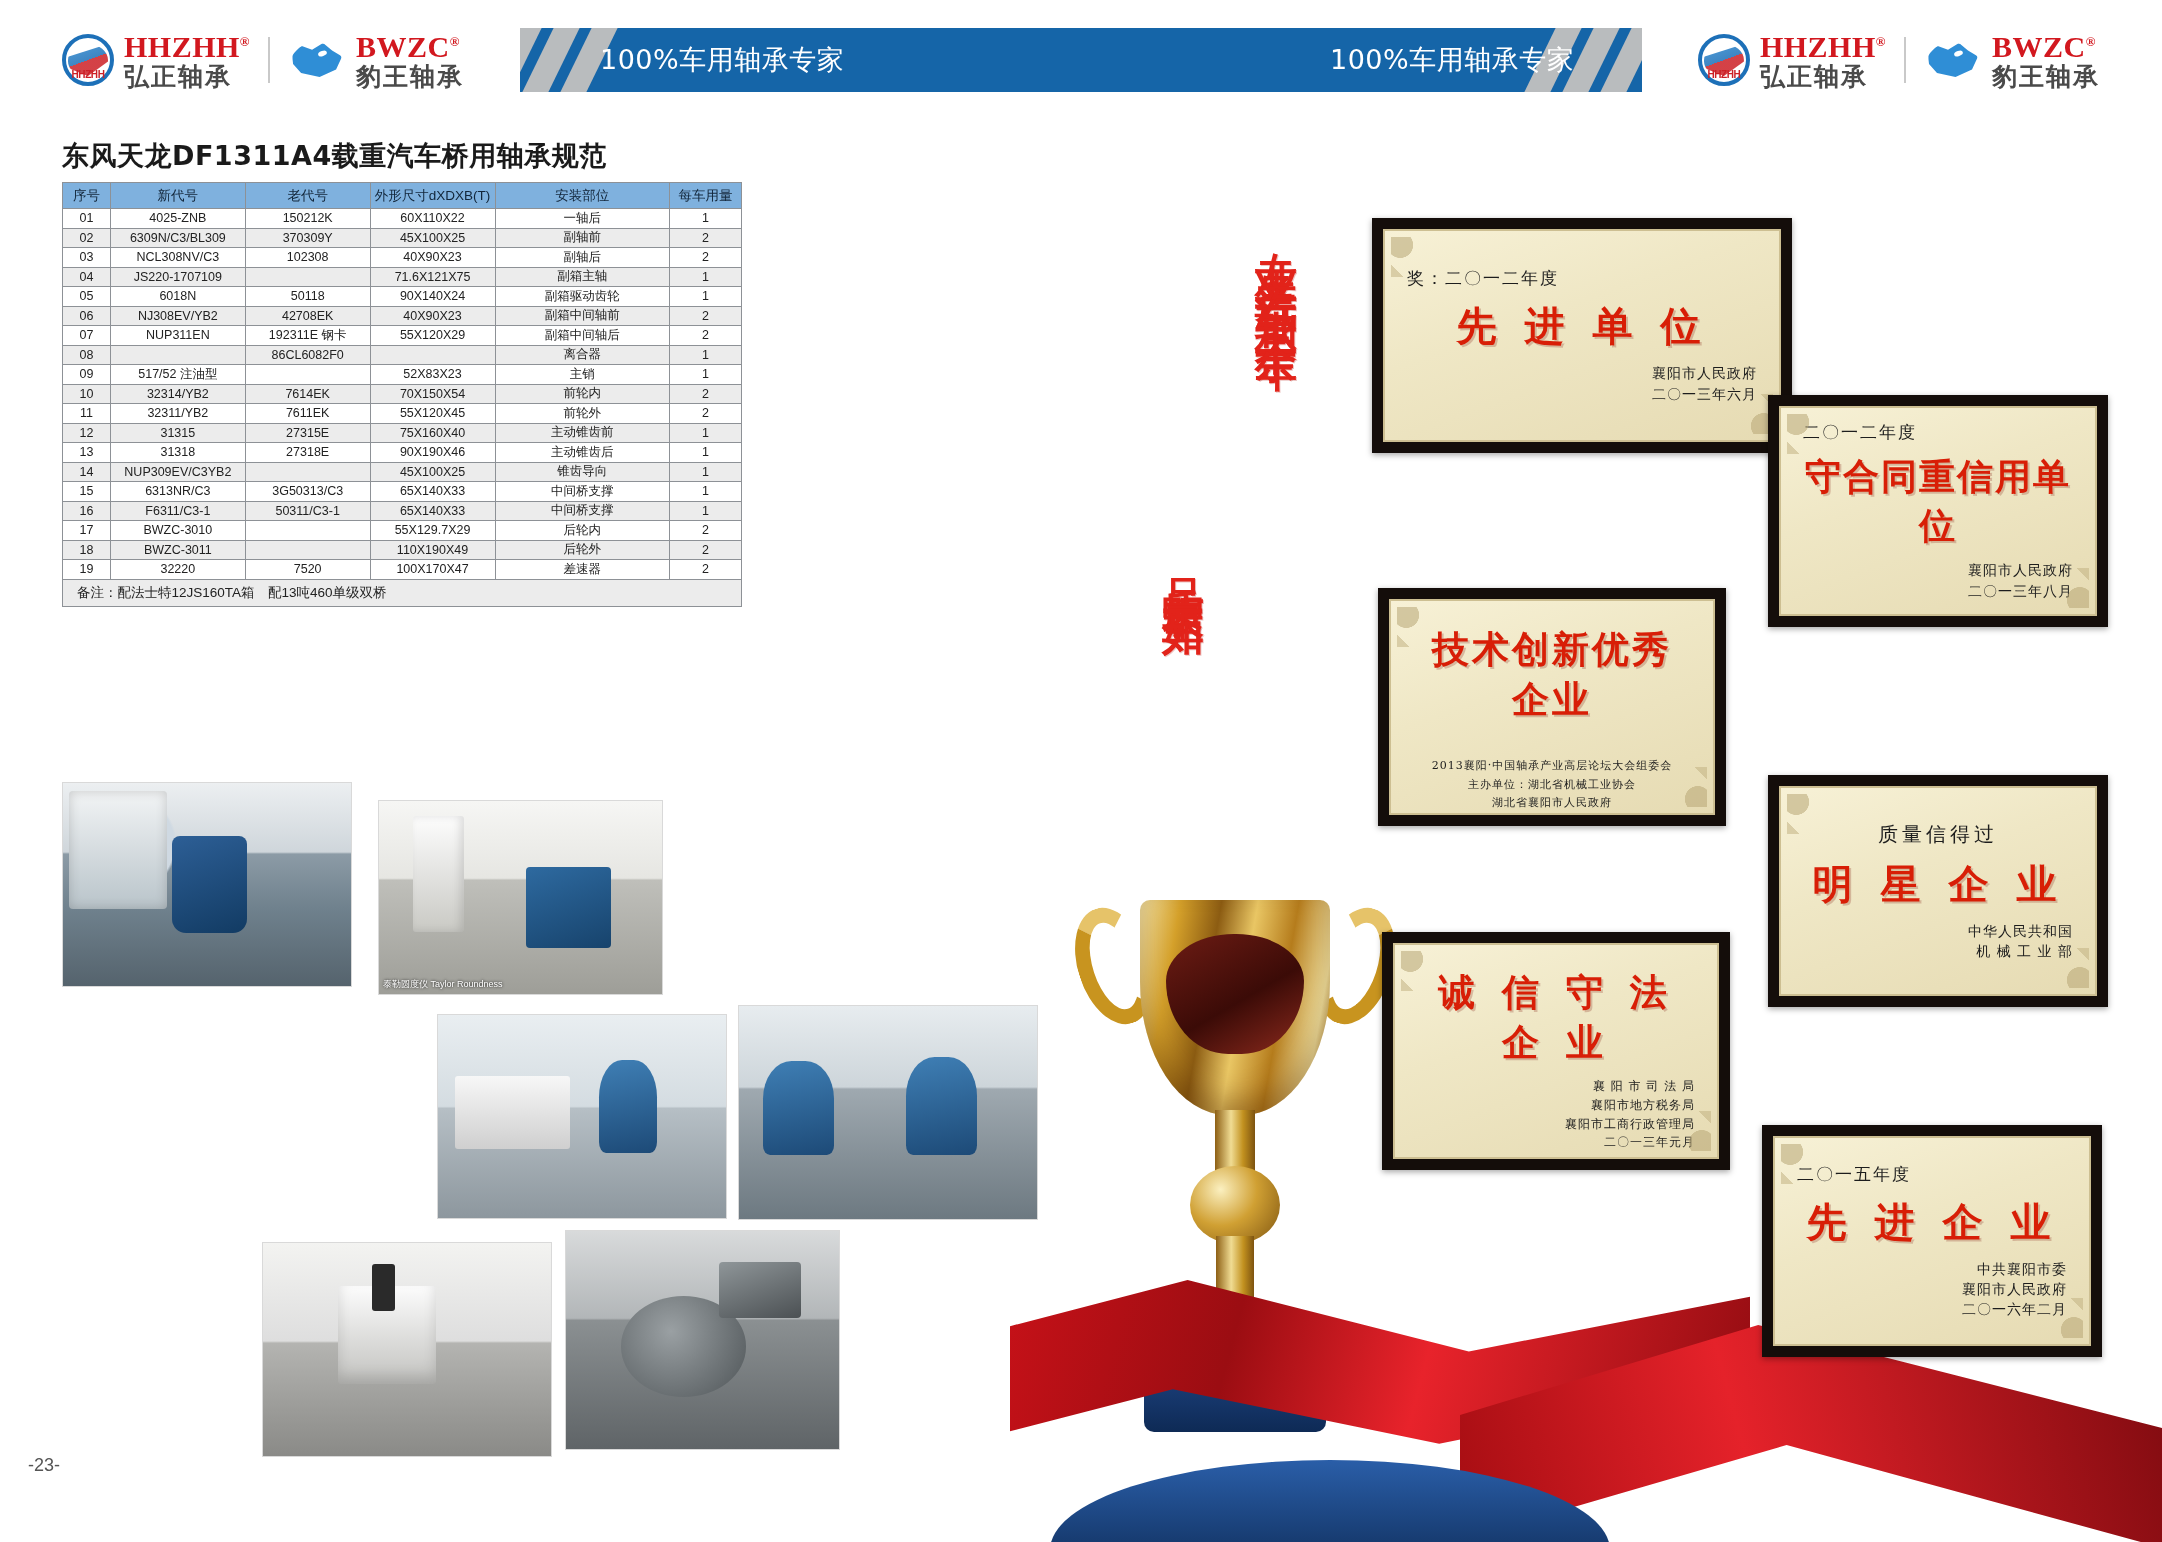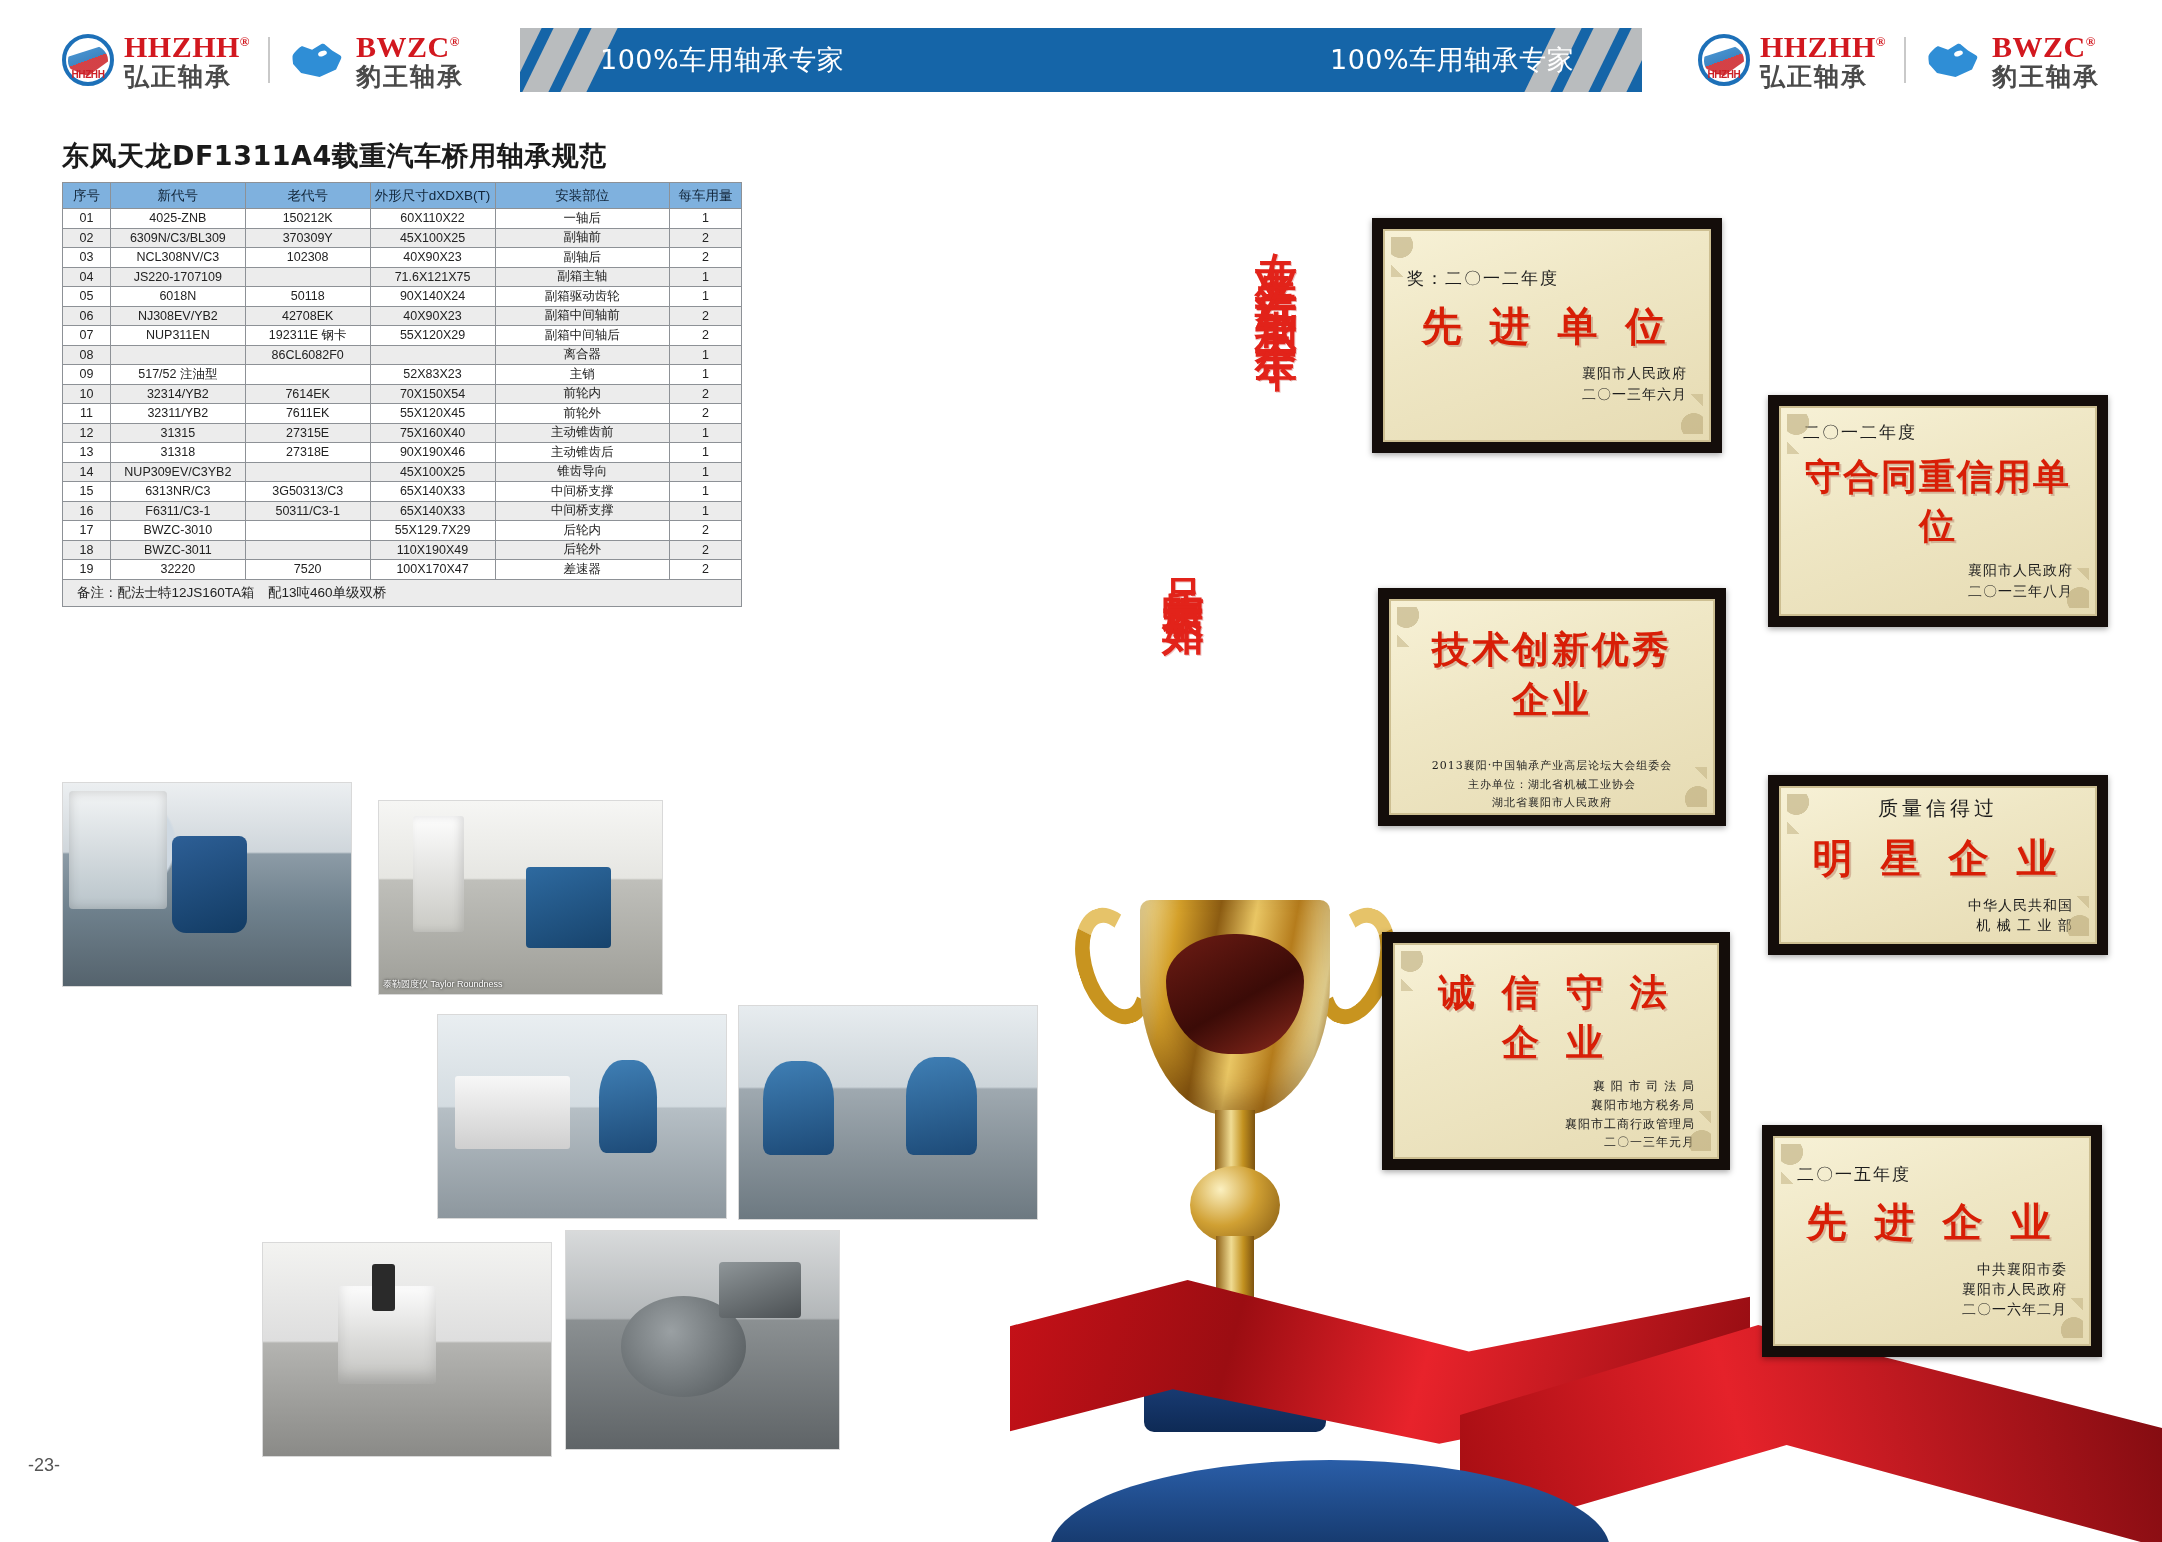--- a/index.html
+++ b/index.html
@@ -570,21 +570,21 @@
     <div class="tr-neck"></div>
     <div class="tr-ball"></div>
     <div class="tr-stem"></div>
     <div class="tr-base"></div>
     <div class="tr-plinth"></div>
   </div>
   <div class="ribbon rb1"></div>
   <div class="ribbon rb2"></div>
   <div class="rb-blue"></div>
 
-  <div class="plaque" style="left:1372px; top:218px;  width:350px; height:235px;">
+  <div class="plaque" style="left:1372px; top:218px;  width:420px; height:235px;">
     <div class="inner">
       <div class="pl-top al-l">奖：二〇一二年度</div>
       <div class="pl-main" style="font-size:40px;">先 进 单 位</div>
       <div class="pl-foot al-r">
         <div>襄阳市人民政府</div>
         <div>二〇一三年六月</div>
       </div>
     </div>
   </div>
 
@@ -603,21 +603,21 @@
     <div class="inner" style="justify-content:center;">
       <div class="pl-main" style="font-size:37px; letter-spacing:3px; margin-top:24px;">技术创新优秀企业</div>
       <div class="pl-foot al-c" style="font-size:11px; line-height:1.7;margin-top:23px;">
         <div>2013襄阳·中国轴承产业高层论坛大会组委会</div>
         <div>主办单位：湖北省机械工业协会</div>
         <div>湖北省襄阳市人民政府</div>
       </div>
     </div>
   </div>
 
-  <div class="plaque" style="left:1768px; top:775px;  width:340px; height:180px;">
+  <div class="plaque" style="left:1768px; top:775px;  width:340px; height:232px;">
     <div class="inner">
       <div class="pl-top al-c" style="font-size:20px;letter-spacing:4px;">质量信得过</div>
       <div class="pl-main" style="font-size:40px;">明 星 企 业</div>
       <div class="pl-foot al-r">
         <div>中华人民共和国</div>
         <div>机 械 工 业 部</div>
       </div>
     </div>
   </div>
 

